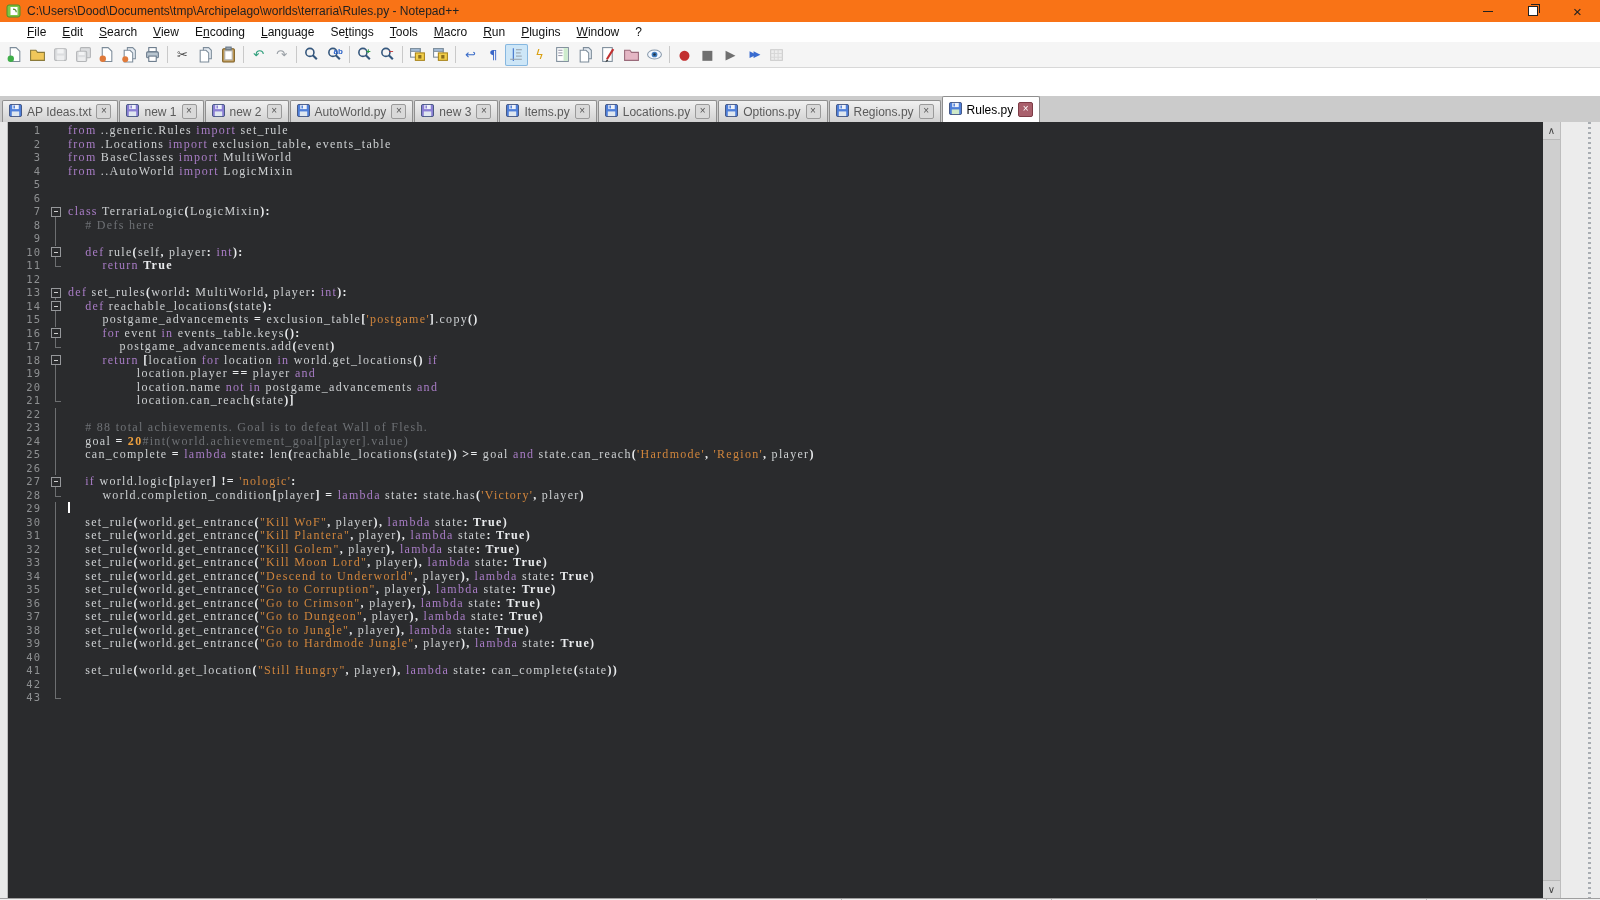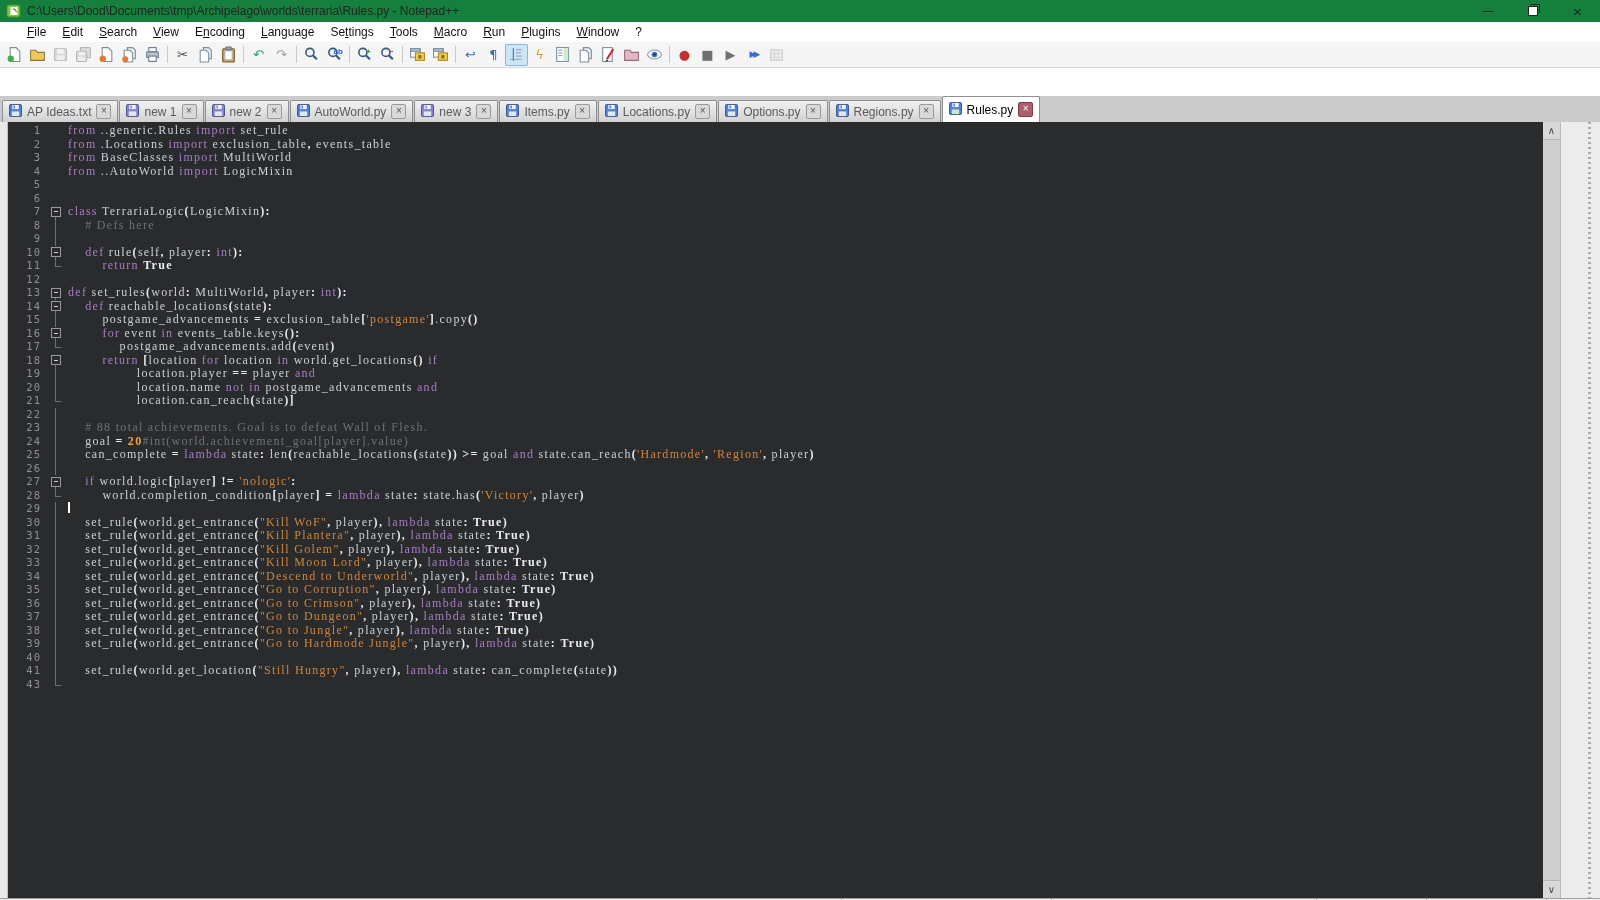--- a/index.html
+++ b/index.html
@@ -1,18 +1,18 @@
 <!DOCTYPE html>
 <html style="--kw: #a87cc5; --str: #d0853c; --num: #efa13f; --com: #6e7175; --txt: #cdd0d2; --op: #e9ebed; --bg: #2a2b2d; --ln: #8e9092;"><head>
 <meta charset="utf-8">
 <style>
   html,body{margin:0;padding:0;width:1600px;height:900px;overflow:hidden;
     font-family:"Liberation Sans",sans-serif;background:#fff;}
   
-  .titlebar{height:22px;background:#15803d;display:flex;align-items:center;}
+  .titlebar{height:22px;background:#f97316;display:flex;align-items:center;}
   .titlebar .appicon{width:16px;height:16px;margin:0 5px 0 6px;flex:0 0 auto;}
   .titlebar .title{font-size:12px;color:#222;white-space:nowrap;flex:1 1 auto;}
   .winbtns{display:flex;height:22px;}
   .winbtn{width:45px;height:22px;display:flex;align-items:center;justify-content:center;}
   .wb-min{width:10px;height:1px;background:#222;}
   .wb-restore{width:8px;height:8px;border:1px solid #222;position:relative;background:#fff;}
   .wb-restore::before{content:"";position:absolute;left:2px;top:-3px;width:8px;height:8px;border:1px solid #222;border-left:none;border-bottom:none;}
   .wb-close{font-size:15px;color:#222;line-height:1;}
   
   .menubar{height:20px;background:#ffffff;display:flex;align-items:center;padding-left:19px;}
@@ -455,20 +455,21 @@
         <div class="row"><div class="ln">32</div><div class="fr l"></div><div class="cl"><span class="tk-t">    set_rule</span><span class="tk-o">(</span><span class="tk-t">world.get_entrance</span><span class="tk-o">(</span><span class="tk-s">"Kill Golem"</span><span class="tk-o">,</span><span class="tk-t"> player</span><span class="tk-o">),</span><span class="tk-t"> </span><span class="tk-k">lambda</span><span class="tk-t"> state</span><span class="tk-o">:</span><span class="tk-t"> </span><span class="tk-b">True</span><span class="tk-o">)</span></div></div>
         <div class="row"><div class="ln">33</div><div class="fr l"></div><div class="cl"><span class="tk-t">    set_rule</span><span class="tk-o">(</span><span class="tk-t">world.get_entrance</span><span class="tk-o">(</span><span class="tk-s">"Kill Moon Lord"</span><span class="tk-o">,</span><span class="tk-t"> player</span><span class="tk-o">),</span><span class="tk-t"> </span><span class="tk-k">lambda</span><span class="tk-t"> state</span><span class="tk-o">:</span><span class="tk-t"> </span><span class="tk-b">True</span><span class="tk-o">)</span></div></div>
         <div class="row"><div class="ln">34</div><div class="fr l"></div><div class="cl"><span class="tk-t">    set_rule</span><span class="tk-o">(</span><span class="tk-t">world.get_entrance</span><span class="tk-o">(</span><span class="tk-s">"Descend to Underworld"</span><span class="tk-o">,</span><span class="tk-t"> player</span><span class="tk-o">),</span><span class="tk-t"> </span><span class="tk-k">lambda</span><span class="tk-t"> state</span><span class="tk-o">:</span><span class="tk-t"> </span><span class="tk-b">True</span><span class="tk-o">)</span></div></div>
         <div class="row"><div class="ln">35</div><div class="fr l"></div><div class="cl"><span class="tk-t">    set_rule</span><span class="tk-o">(</span><span class="tk-t">world.get_entrance</span><span class="tk-o">(</span><span class="tk-s">"Go to Corruption"</span><span class="tk-o">,</span><span class="tk-t"> player</span><span class="tk-o">),</span><span class="tk-t"> </span><span class="tk-k">lambda</span><span class="tk-t"> state</span><span class="tk-o">:</span><span class="tk-t"> </span><span class="tk-b">True</span><span class="tk-o">)</span></div></div>
         <div class="row"><div class="ln">36</div><div class="fr l"></div><div class="cl"><span class="tk-t">    set_rule</span><span class="tk-o">(</span><span class="tk-t">world.get_entrance</span><span class="tk-o">(</span><span class="tk-s">"Go to Crimson"</span><span class="tk-o">,</span><span class="tk-t"> player</span><span class="tk-o">),</span><span class="tk-t"> </span><span class="tk-k">lambda</span><span class="tk-t"> state</span><span class="tk-o">:</span><span class="tk-t"> </span><span class="tk-b">True</span><span class="tk-o">)</span></div></div>
         <div class="row"><div class="ln">37</div><div class="fr l"></div><div class="cl"><span class="tk-t">    set_rule</span><span class="tk-o">(</span><span class="tk-t">world.get_entrance</span><span class="tk-o">(</span><span class="tk-s">"Go to Dungeon"</span><span class="tk-o">,</span><span class="tk-t"> player</span><span class="tk-o">),</span><span class="tk-t"> </span><span class="tk-k">lambda</span><span class="tk-t"> state</span><span class="tk-o">:</span><span class="tk-t"> </span><span class="tk-b">True</span><span class="tk-o">)</span></div></div>
         <div class="row"><div class="ln">38</div><div class="fr l"></div><div class="cl"><span class="tk-t">    set_rule</span><span class="tk-o">(</span><span class="tk-t">world.get_entrance</span><span class="tk-o">(</span><span class="tk-s">"Go to Jungle"</span><span class="tk-o">,</span><span class="tk-t"> player</span><span class="tk-o">),</span><span class="tk-t"> </span><span class="tk-k">lambda</span><span class="tk-t"> state</span><span class="tk-o">:</span><span class="tk-t"> </span><span class="tk-b">True</span><span class="tk-o">)</span></div></div>
         <div class="row"><div class="ln">39</div><div class="fr l"></div><div class="cl"><span class="tk-t">    set_rule</span><span class="tk-o">(</span><span class="tk-t">world.get_entrance</span><span class="tk-o">(</span><span class="tk-s">"Go to Hardmode Jungle"</span><span class="tk-o">,</span><span class="tk-t"> player</span><span class="tk-o">),</span><span class="tk-t"> </span><span class="tk-k">lambda</span><span class="tk-t"> state</span><span class="tk-o">:</span><span class="tk-t"> </span><span class="tk-b">True</span><span class="tk-o">)</span></div></div>
         <div class="row"><div class="ln">40</div><div class="fr l"></div><div class="cl"></div></div>
         <div class="row"><div class="ln">41</div><div class="fr l"></div><div class="cl"><span class="tk-t">    set_rule</span><span class="tk-o">(</span><span class="tk-t">world.get_location</span><span class="tk-o">(</span><span class="tk-s">"Still Hungry"</span><span class="tk-o">,</span><span class="tk-t"> player</span><span class="tk-o">),</span><span class="tk-t"> </span><span class="tk-k">lambda</span><span class="tk-t"> state</span><span class="tk-o">:</span><span class="tk-t"> can_complete</span><span class="tk-o">(</span><span class="tk-t">state</span><span class="tk-o">))</span></div></div>
+        <div class="row"><div class="ln">42</div><div class="fr l"></div><div class="cl"></div></div>
         <div class="row"><div class="ln">43</div><div class="fr e"></div><div class="cl"></div></div>
       </div>
   </div>
   <div class="vscroll">
     <span class="varrow">∧</span>
     <span class="vthumb"></span>
     <span class="varrow">∨</span>
   </div>
   <div class="frameR"></div>
 </div>

